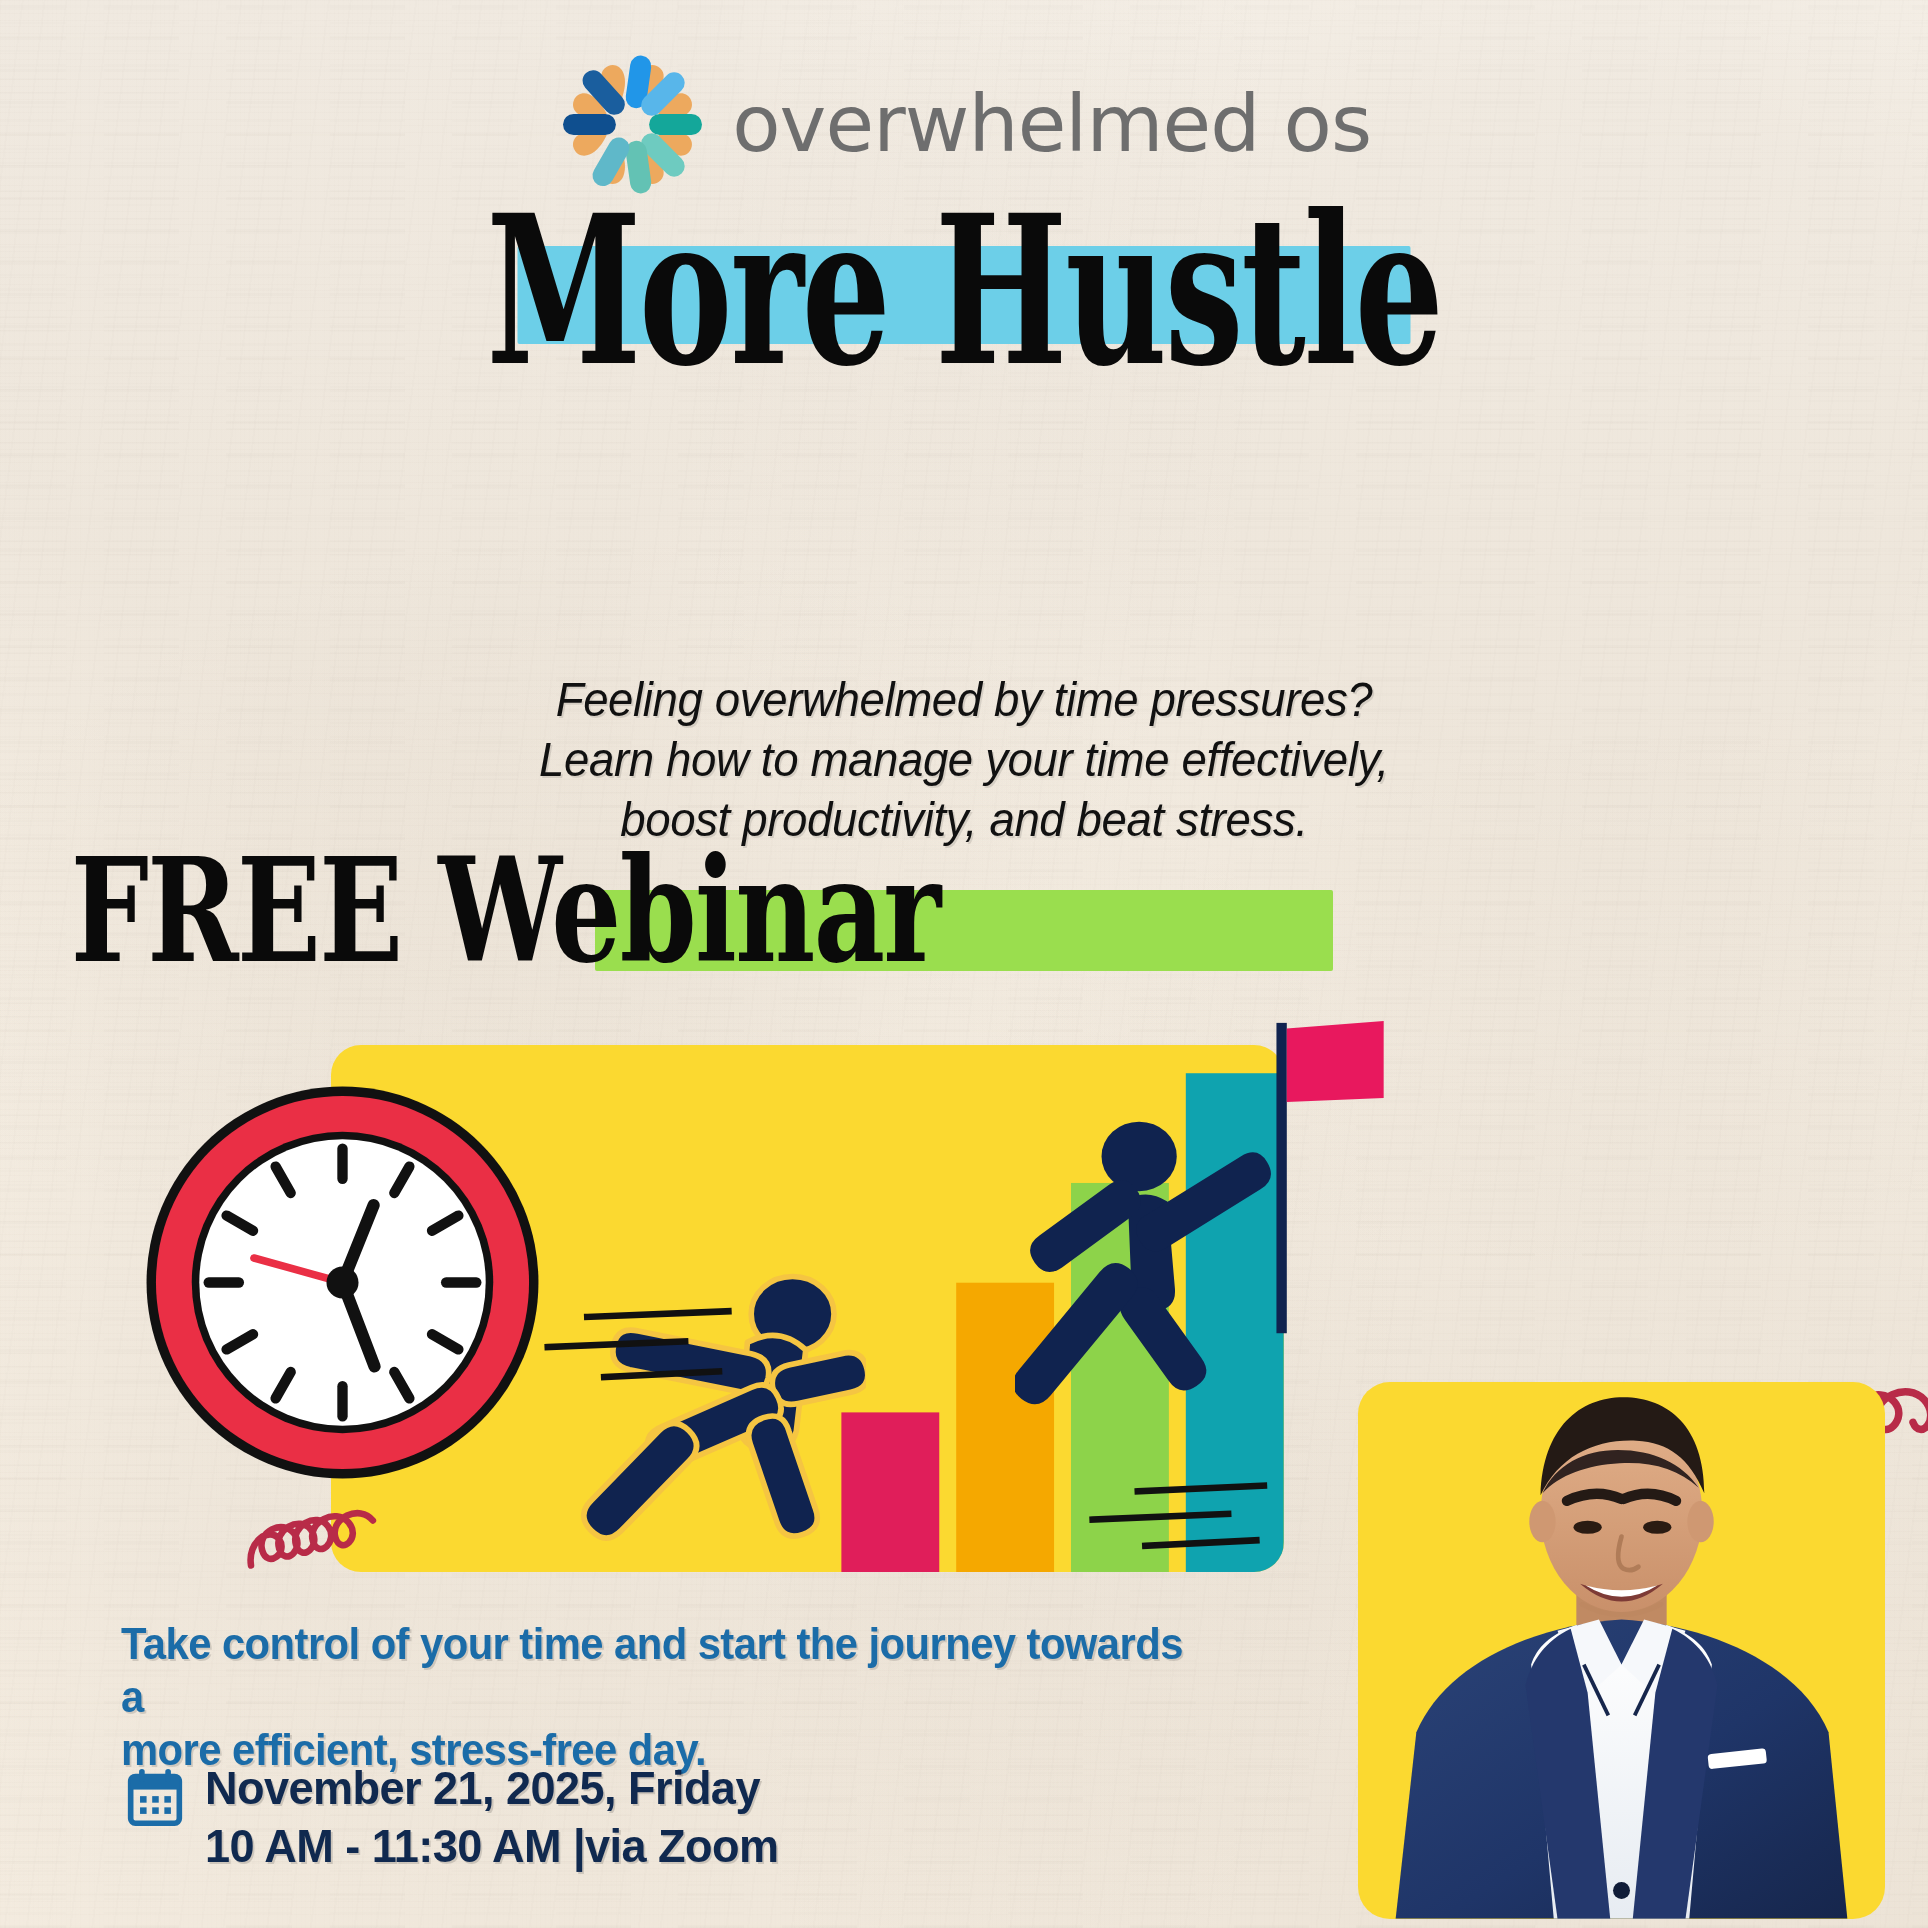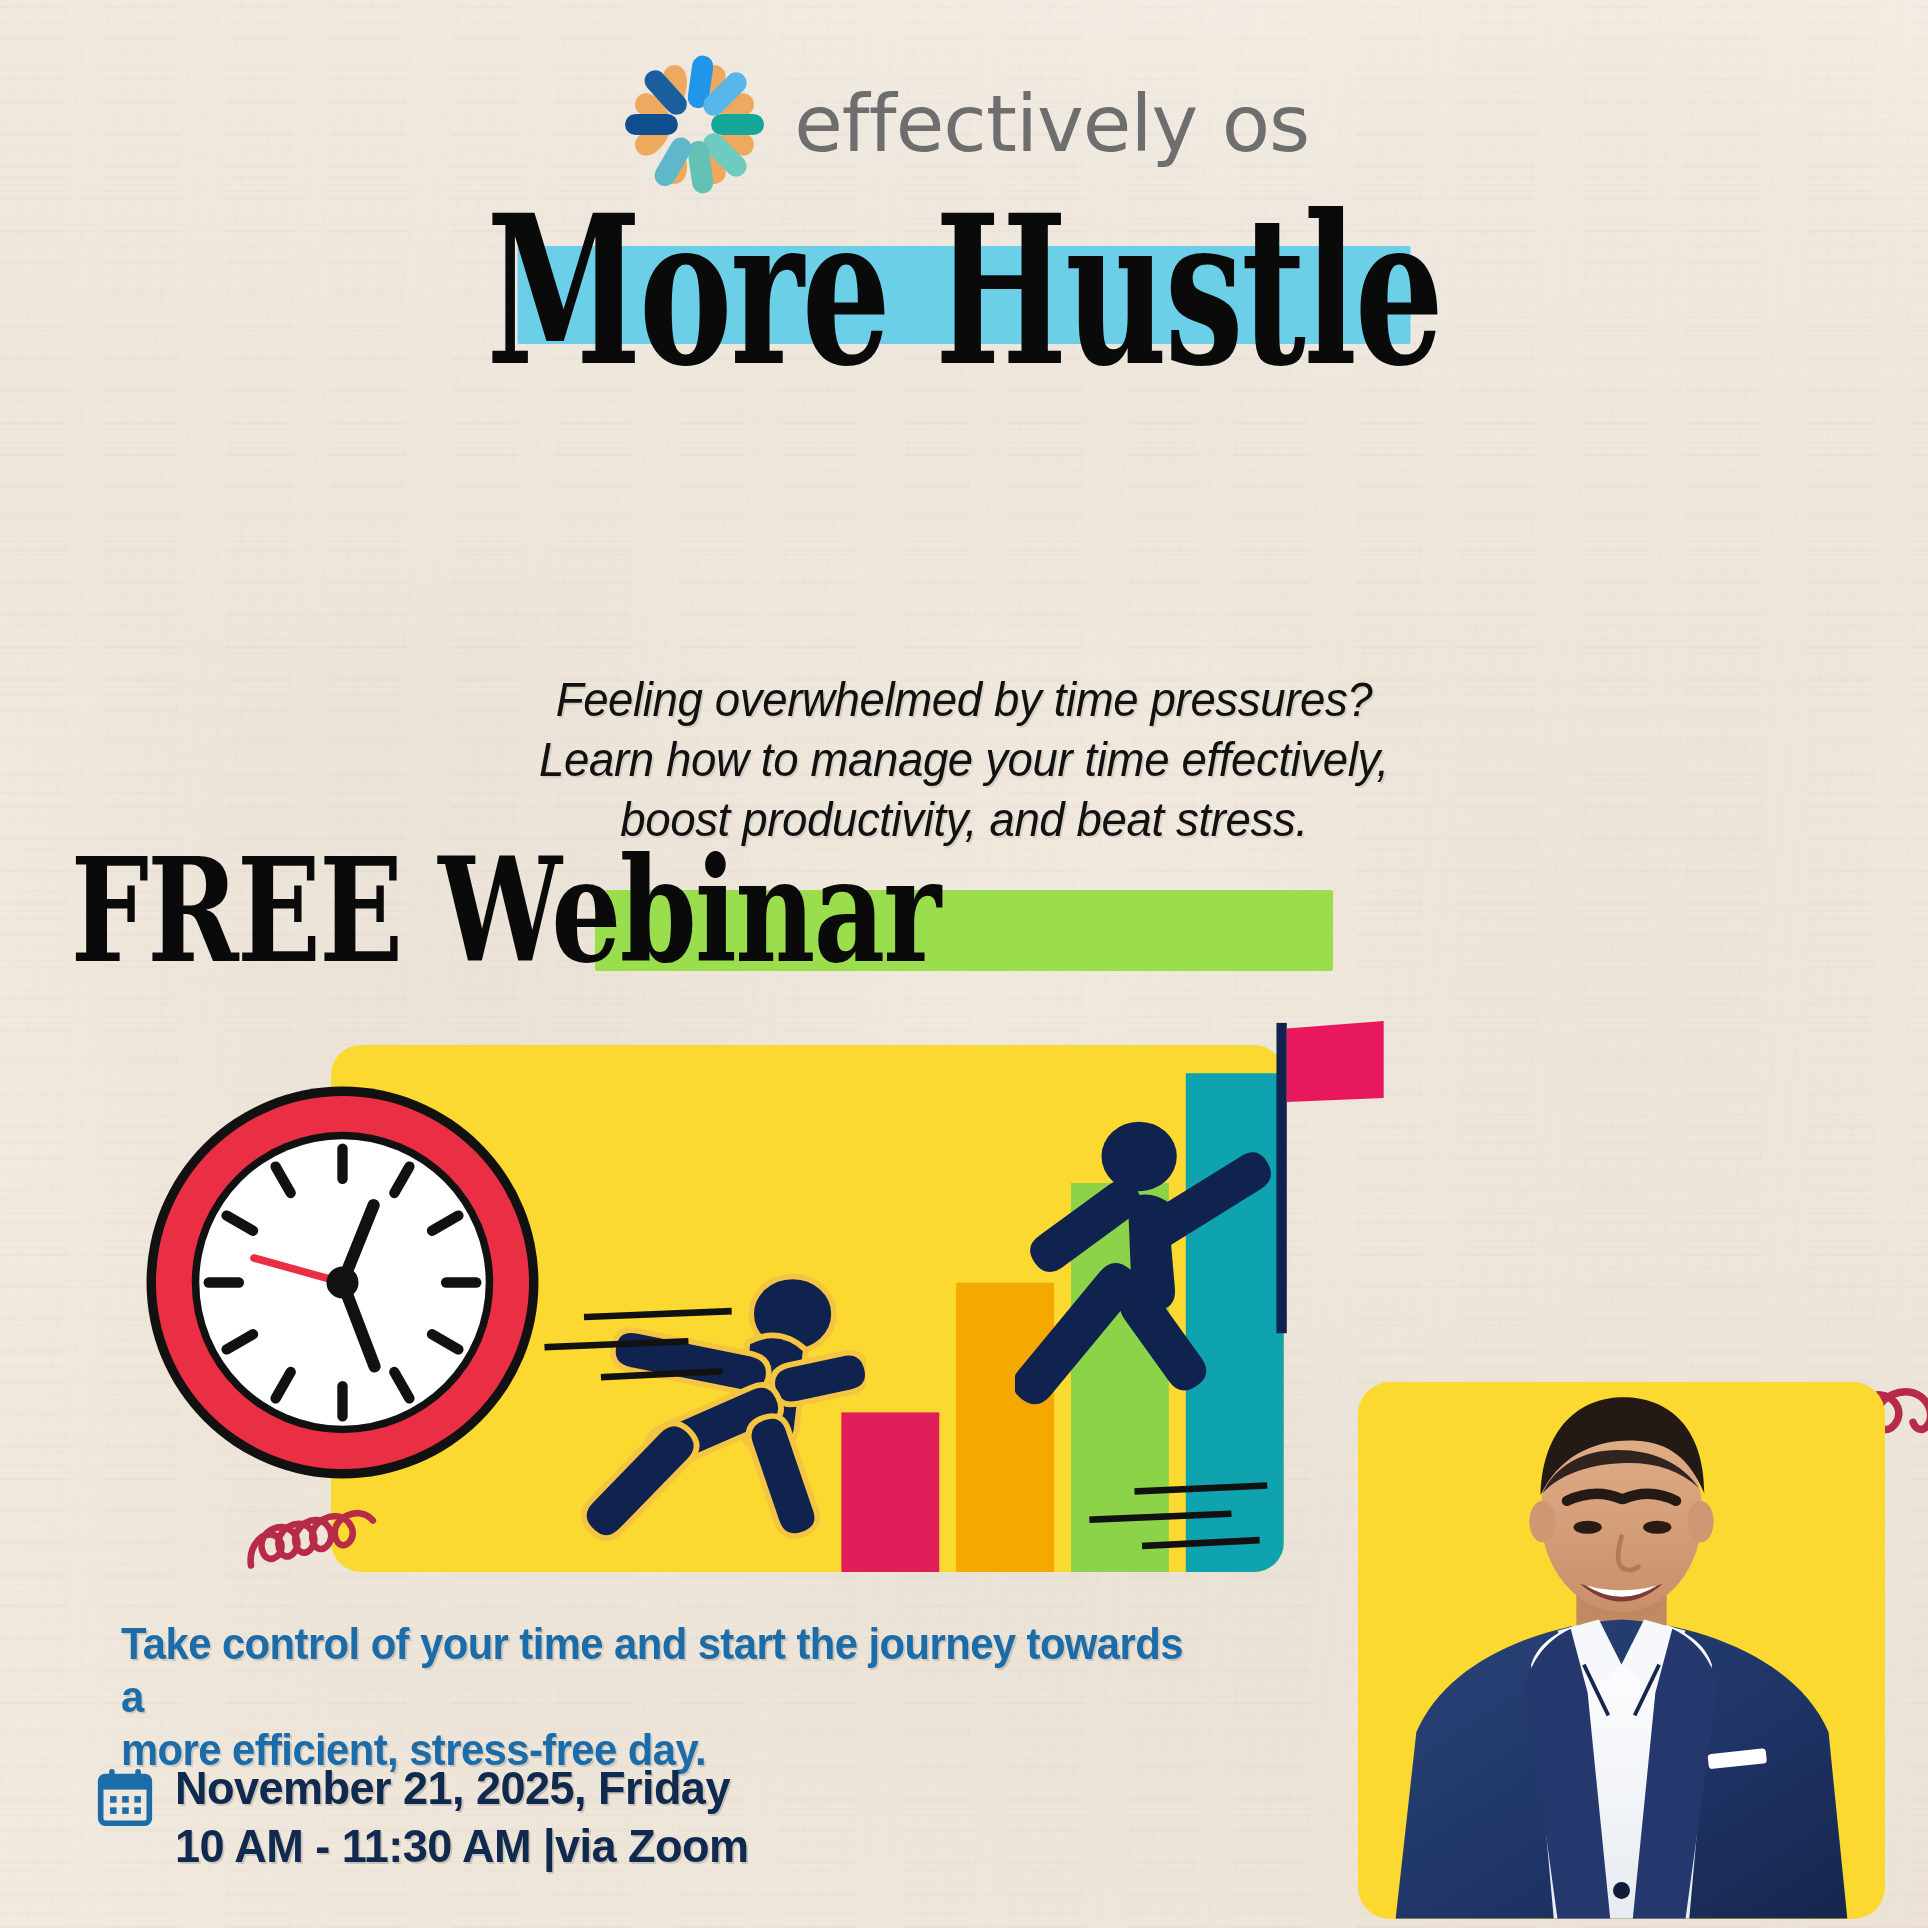--- a/index.html
+++ b/index.html
@@ -130,21 +130,21 @@
     position:absolute;left:121px;top:1618px;width:1130px;
     font-family:"Liberation Sans", sans-serif;
     font-weight:700;font-size:44px;line-height:1.2;
     color:#1b6ca8;letter-spacing:-0.6px;
     transform:scaleX(.95);transform-origin:left top;
     text-shadow:1.9px 1.9px 0 rgba(0,0,0,.13);
   }
 
   
   #details{
-    position:absolute;left:96px;top:1759px;width:1224px;
+    position:absolute;left:126px;top:1759px;width:1224px;
     display:flex;align-items:flex-start;gap:81px;
   }
   .detail-block{display:flex;align-items:flex-start;gap:21px;}
   .detail-icon{flex:0 0 auto;margin-top:7.5px;}
   .detail-text{
     font-family:"Liberation Sans", sans-serif;
     font-weight:700;font-size:47px;line-height:1.24;
     color:#10294f;letter-spacing:-0.6px;
     transform:scaleX(.96);transform-origin:left top;
     text-shadow:1.9px 1.9px 0 rgba(0,0,0,.14);
@@ -178,21 +178,21 @@
           <rect x="86" y="8" width="28" height="70" rx="14" fill="#58b6ea" transform="rotate(45 100 100)"></rect>
           <rect x="86" y="8" width="28" height="70" rx="14" fill="#14a79a" transform="rotate(90 100 100)"></rect>
           <rect x="86" y="8" width="28" height="70" rx="14" fill="#6ecbc0" transform="rotate(135 100 100)"></rect>
           <rect x="86" y="8" width="28" height="70" rx="14" fill="#63c2b4" transform="rotate(172 100 100)"></rect>
           <rect x="86" y="8" width="28" height="70" rx="14" fill="#5fb8c9" transform="rotate(210 100 100)"></rect>
           <rect x="86" y="8" width="28" height="70" rx="14" fill="#0f4f8f" transform="rotate(270 100 100)"></rect>
           <rect x="86" y="8" width="28" height="70" rx="14" fill="#1a5e9e" transform="rotate(318 100 100)"></rect>
         </g>
       </g>
     </svg>
-    <div id="logo-word">effectively os</div>
+    <div id="logo-word">overwhelmed os</div>
   </div>
 
   <div id="headline">
     <div class="hl-line">
       <span class="hl-bar cyan"></span>
       <span class="hl-text">More Hustle</span>
     </div>
   </div>
 
   <div id="subtitle">

